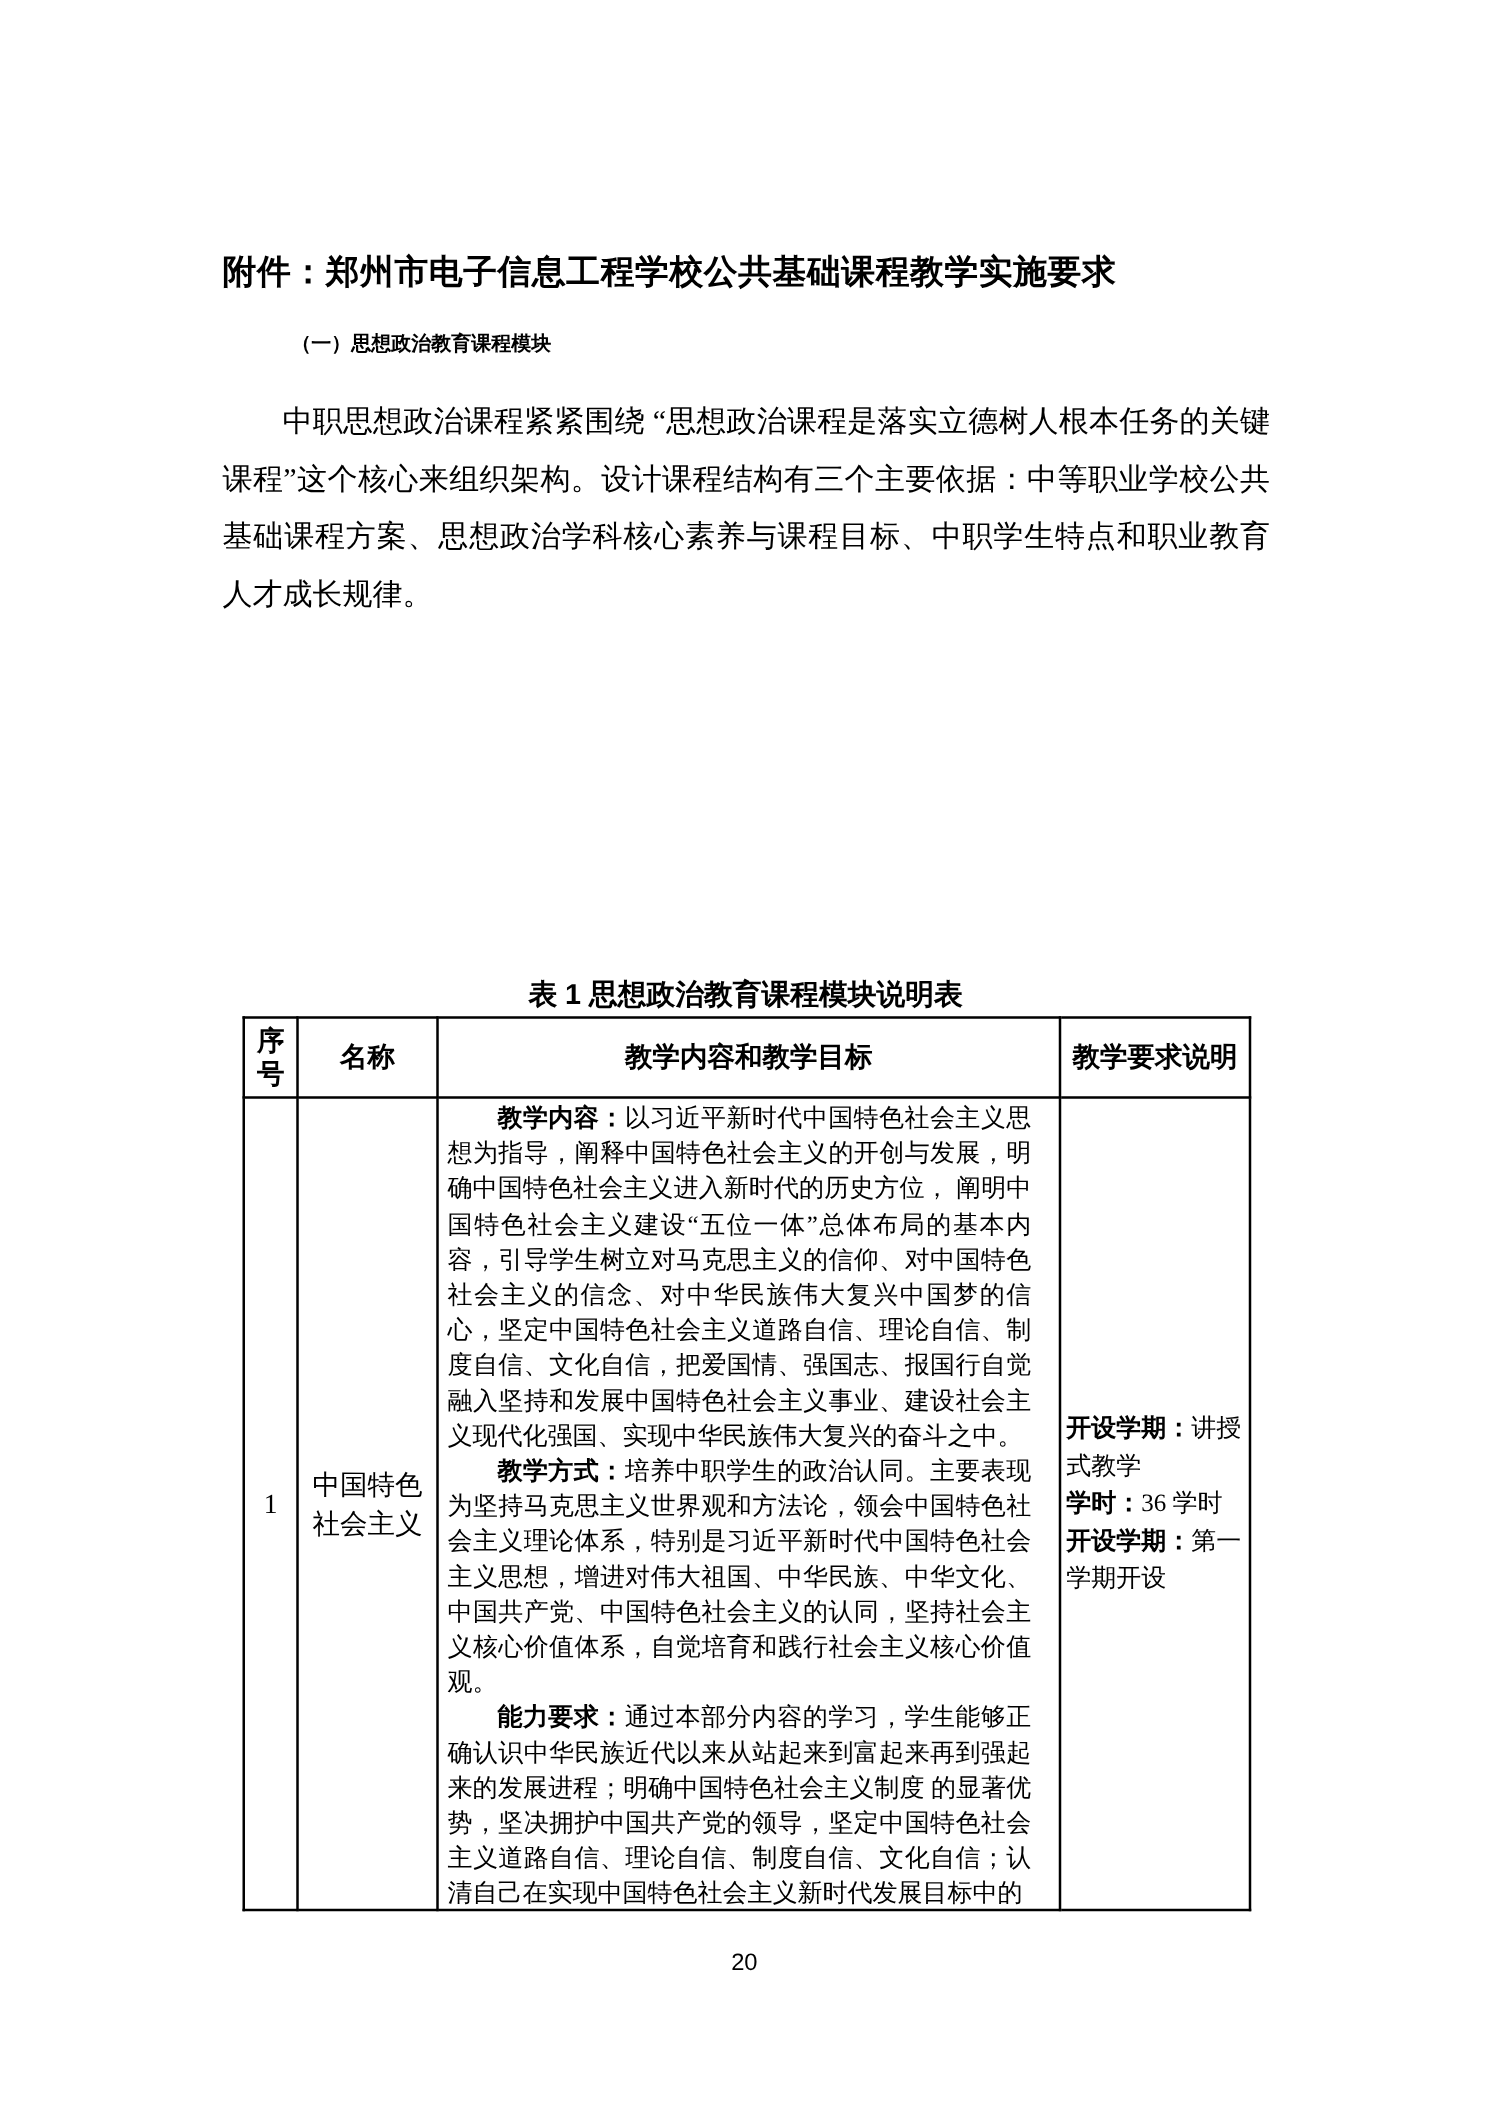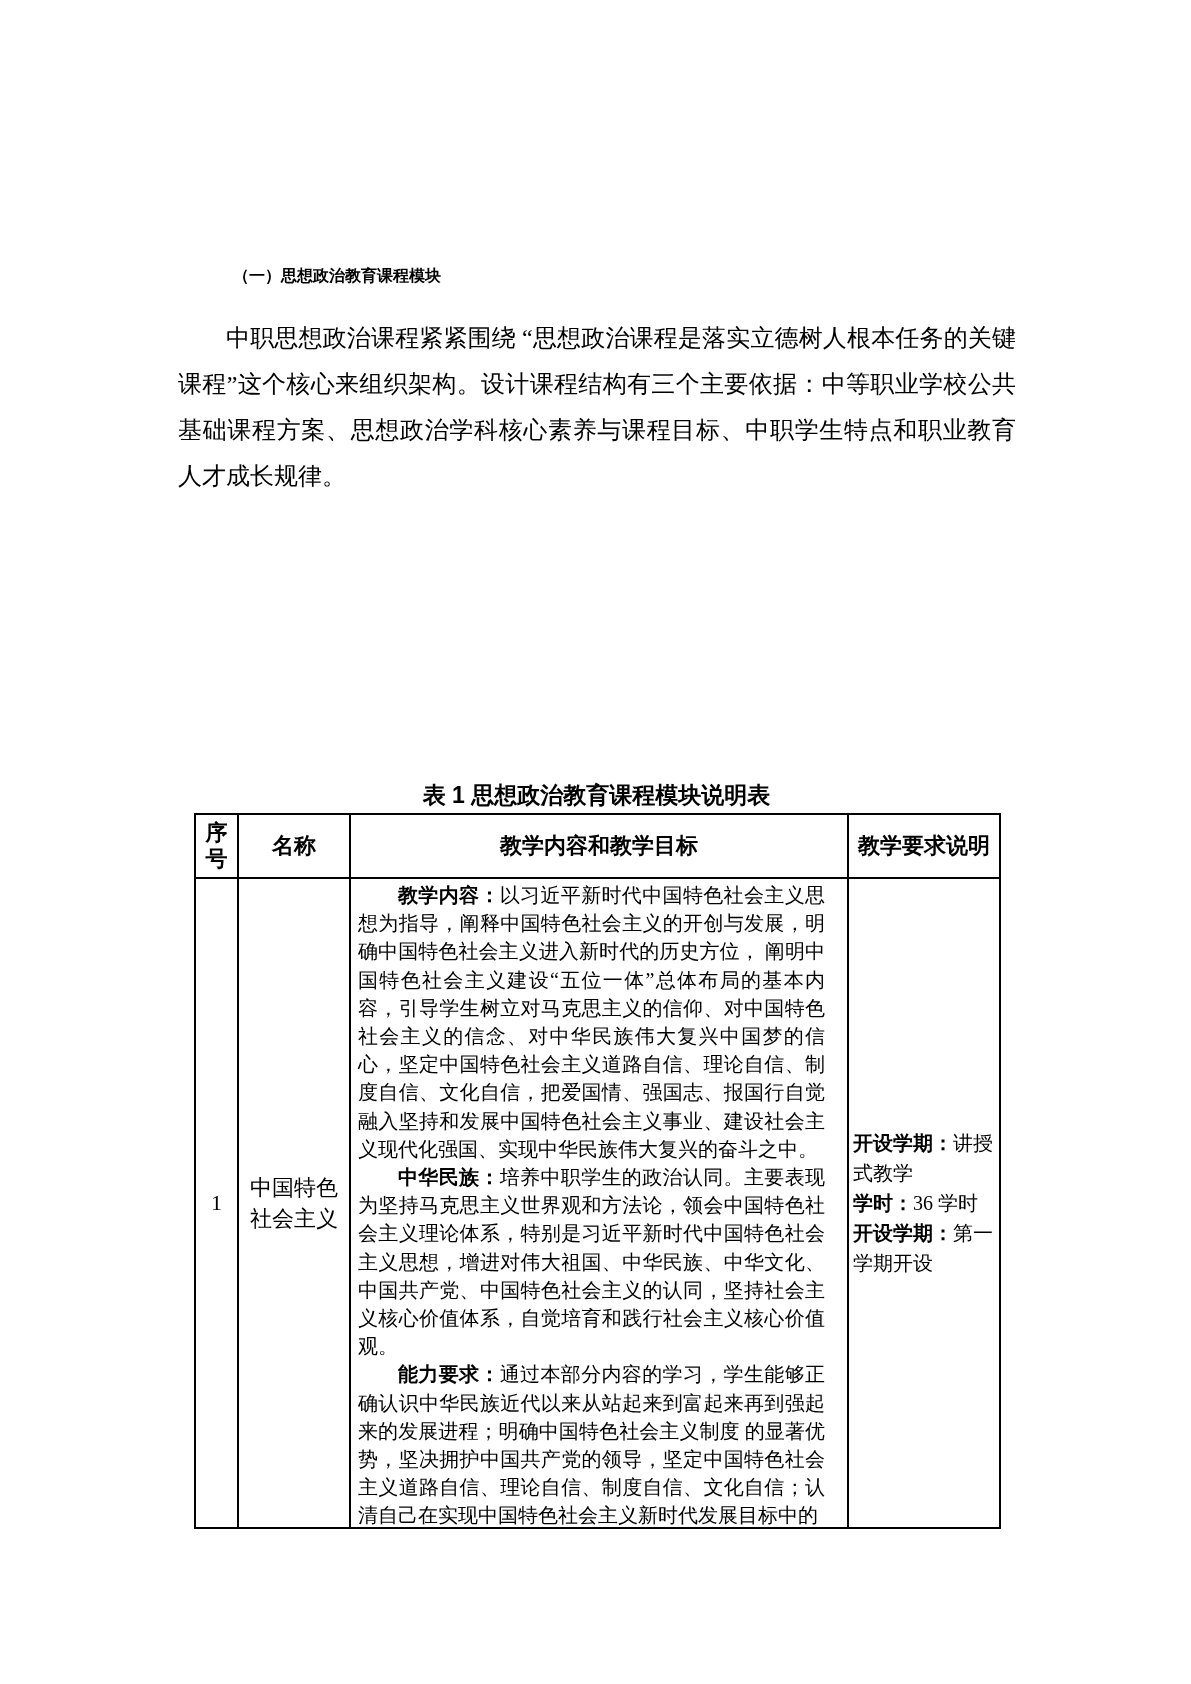--- a/index.html
+++ b/index.html
@@ -83,20 +83,21 @@
     text-align:center;
     font-family:"Liberation Sans","DejaVu Sans",sans-serif;
     font-size:19px;
   }
 </style>
 </head>
 <body>
 
 <div class="page">
 
+  <div class="doc-title">附件：郑州市电子信息工程学校公共基础课程教学实施要求</div>
 
   <div class="section-heading">（一）思想政治教育课程模块</div>
 
   <div class="body-text">
     <p>中职思想政治课程紧紧围绕 “思想政治课程是落实立德树人根本任务的关键课程”这个核心来组织架构。设计课程结构有三个主要依据：中等职业学校公共基础课程方案、思想政治学科核心素养与课程目标、中职学生特点和职业教育人才成长规律。</p>
   </div>
 
   <div class="table-caption">表 1 思想政治教育课程模块说明表</div>
 
   <table class="module-table">
@@ -114,29 +115,30 @@
         <th>教学要求说明</th>
       </tr>
     </thead>
     <tbody>
       <tr>
         <td class="cell-seq">1</td>
         <td class="cell-name">中国特色社会主义</td>
         <td class="cell-content">
           <div class="content-inner">
             <p><b>教学内容：</b><span>以习近平新时代中国特色社会主义思想为指导，阐释中国特色社会主义的开创与发展，明确中国特色社会主义进入新时代的历史方位， 阐明中国特色社会主义建设“五位一体”总体布局的基本内容，引导学生树立对马克思主义的信仰、对中国特色社会主义的信念、对中华民族伟大复兴中国梦的信心，坚定中国特色社会主义道路自信、理论自信、制度自信、文化自信，把爱国情、强国志、报国行自觉融入坚持和发展中国特色社会主义事业、建设社会主义现代化强国、实现中华民族伟大复兴的奋斗之中。</span></p>
-            <p><b>中华民族：</b><span>培养中职学生的政治认同。主要表现为坚持马克思主义世界观和方法论，领会中国特色社会主义理论体系，特别是习近平新时代中国特色社会主义思想，增进对伟大祖国、中华民族、中华文化、中国共产党、中国特色社会主义的认同，坚持社会主义核心价值体系，自觉培育和践行社会主义核心价值观。</span></p>
+            <p><b>教学方式：</b><span>培养中职学生的政治认同。主要表现为坚持马克思主义世界观和方法论，领会中国特色社会主义理论体系，特别是习近平新时代中国特色社会主义思想，增进对伟大祖国、中华民族、中华文化、中国共产党、中国特色社会主义的认同，坚持社会主义核心价值体系，自觉培育和践行社会主义核心价值观。</span></p>
             <p><b>能力要求：</b><span>通过本部分内容的学习，学生能够正确认识中华民族近代以来从站起来到富起来再到强起来的发展进程；明确中国特色社会主义制度 的显著优势，坚决拥护中国共产党的领导，坚定中国特色社会主义道路自信、理论自信、制度自信、文化自信；认清自己在实现中国特色社会主义新时代发展目标中的</span></p>
           </div>
         </td>
         <td class="cell-req">
           <div class="req-inner">
             <p class="req-item"><b>开设学期：</b><span>讲授式教学</span></p>
             <p class="req-item"><b>学时：</b><span>36 学时</span></p>
             <p class="req-item"><b>开设学期：</b><span>第一学期开设</span></p>
           </div>
         </td>
       </tr>
     </tbody>
   </table>
 
+  <div class="page-number">20</div>
 
 </div>
 
 </body></html>

